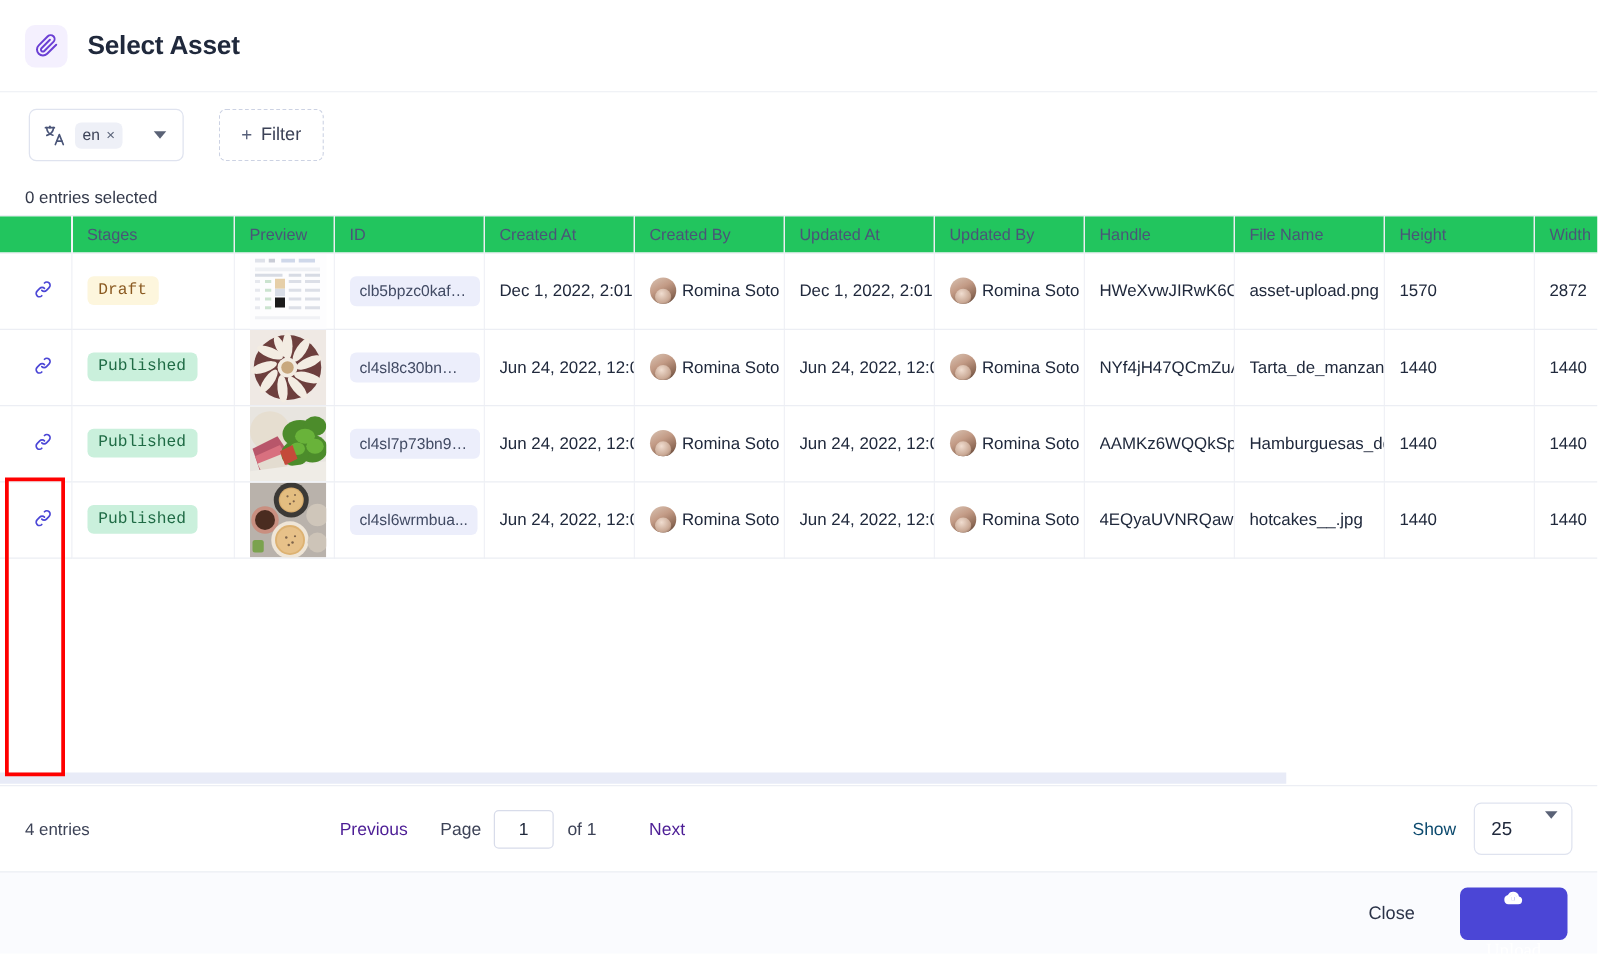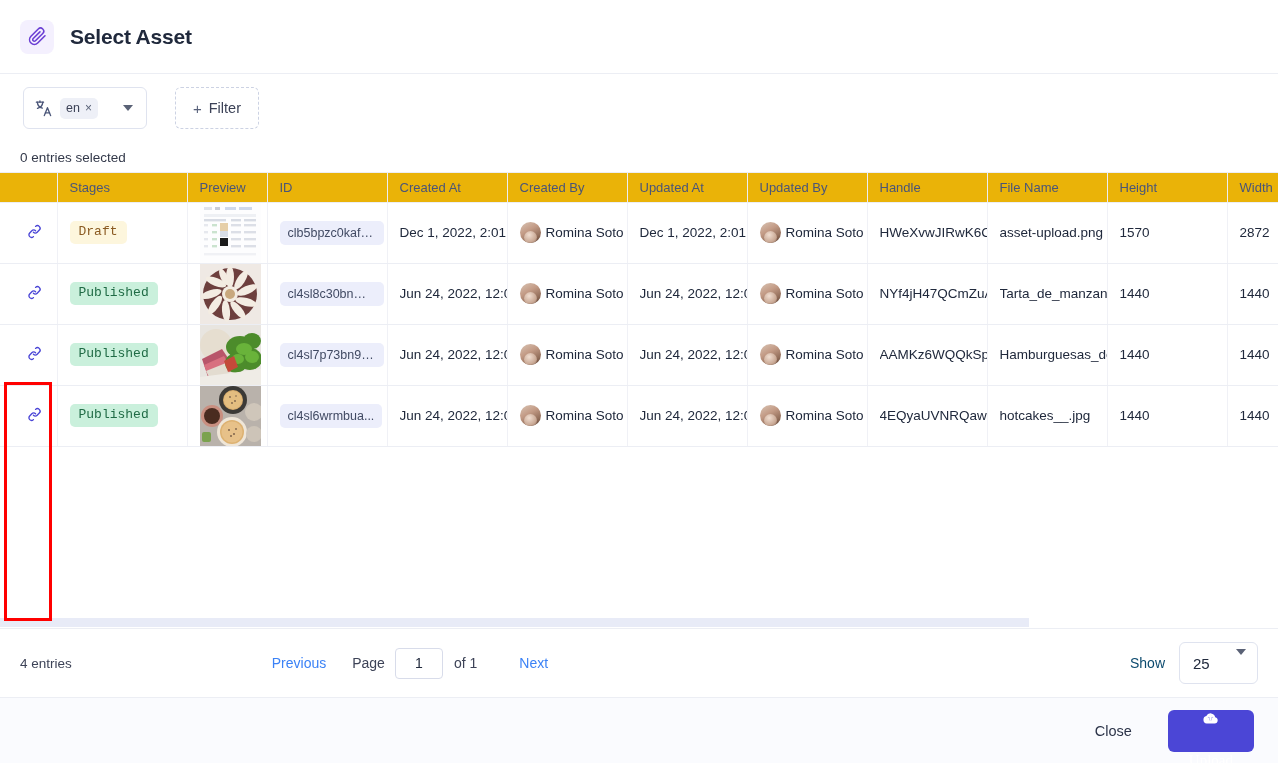--- a/index.html
+++ b/index.html
@@ -148,21 +148,21 @@
   }
   table.grid th {
     height: 29px;
     font-size: 13px;
     font-weight: normal;
     color: #4a5578;
     text-align: left;
     padding: 0 0 0 12px;
     border-right: 1px solid #eceef4;
     border-bottom: 1px solid #eceef4;
-    background: #eab308;
+    background: #22c55e;
     white-space: nowrap;
     overflow: hidden;
   }
   table.grid th.col-sel { border-right: 1px solid #eceef4; }
   table.grid td {
     height: 60px;
     border-right: 1px solid #f0f1f6;
     border-bottom: 1px solid #eceef4;
     font-size: 13.5px;
     color: #20293c;
@@ -273,21 +273,21 @@
     background: #fff;
     font-size: 13.5px;
   }
   .entries-count { color: #3d4357; }
   .pager-mid {
     margin-left: auto; margin-right: auto;
     display: flex; align-items: center; gap: 0;
     transform: translateX(-66px);
   }
   .pg-link {
-    color: #3b82f6;
+    color: #4c1d95;
     padding: 0 16px;
     cursor: default;
     font-size: 14px;
   }
   .pg-label { color: #3d4357; padding: 0 10px; font-size: 14px; }
   .pg-input {
     width: 48px; height: 31px;
     border: 1px solid #d8dcea;
     border-radius: 4px;
     text-align: center;

